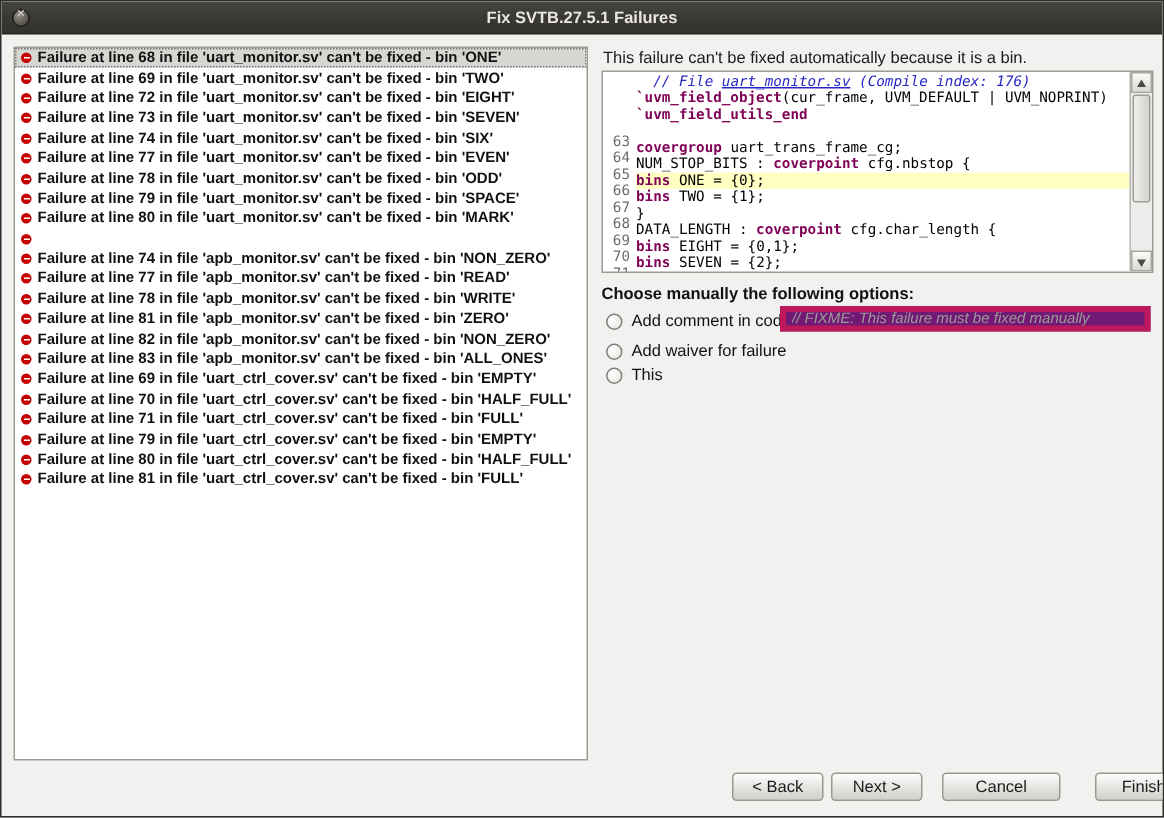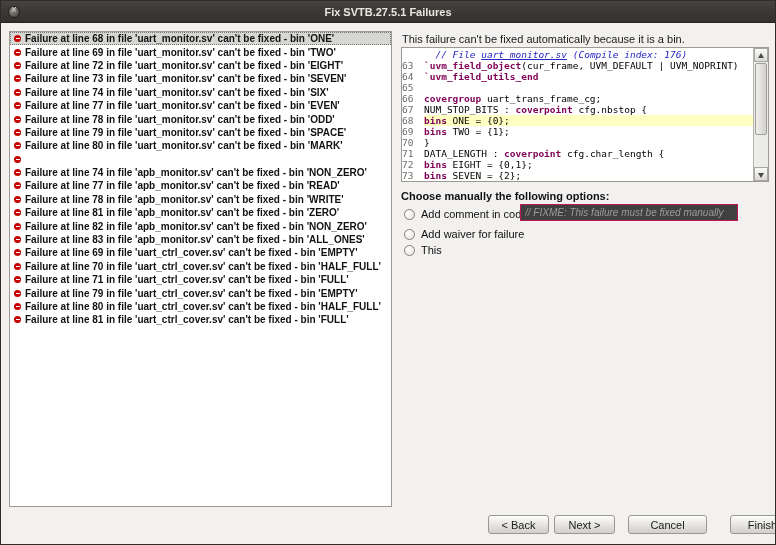--- a/index.html
+++ b/index.html
@@ -49,21 +49,21 @@
   .message { position:absolute; left:401px; top:32px; font-size:11px; color:#1a1a1a; }
   .code-panel {
     position:absolute; left:400px; top:46px; width:368px; height:135px;
     background:#fff; border:1px solid #9b9990;
   }
   .code-lines {
     position:absolute; left:0; top:1px; right:15px; bottom:0; overflow:hidden;
     font-family:"DejaVu Sans Mono", monospace; font-size:9.5px; line-height:11px; white-space:pre;
   }
   .code-line { display:flex; height:11px; }
-  .gutter { flex:none; width:22px; padding-right:4px; color:#6d6d6d; }
+  .gutter { flex:none; width:22px; text-align:right; padding-right:4px; color:#6d6d6d;margin-top:29px; }
   .code-text { flex:1; color:#000; }
   .code-line.hl .code-text { background:var(--line-highlight,#ffffc2); }
   .tk-kw { color:var(--keyword,#7f0055); font-weight:bold; }
   .tk-comment { color:var(--comment,#2626c4); font-style:italic; }
   .tk-link { text-decoration:underline; cursor:pointer; }
   .tk-plain { color:#000; }
   
   .v-scroll { position:absolute; right:0; top:0; bottom:0; width:15px; background:#ececea; border-left:1px solid #b8b6b1; }
   .sb-btn { position:absolute; left:0; width:14px; height:14px; background:linear-gradient(#fbfbfa,#dcdad6); border:1px solid #a9a7a1; cursor:pointer; }
   .sb-up { top:0; } .sb-down { bottom:0; }
@@ -73,22 +73,22 @@
   .sb-thumb { position:absolute; left:1px; top:15px; width:12px; height:72px; background:linear-gradient(90deg,#f0efed,#d3d1cd); border:1px solid #a09e98; border-radius:2px; cursor:pointer; }
   
   .options-label { position:absolute; left:400px; top:189px; font-size:11px; font-weight:bold; color:#111; }
   .option-row { position:absolute; left:403px; height:14px; display:flex; align-items:center; font-size:11px; color:#111; cursor:pointer; }
   .row1 { top:206px; } .row2 { top:226px; } .row3 { top:242px; }
   .radio {
     flex:none; width:11px; height:11px; border-radius:50%; margin-right:6px;
     border:1px solid #827f7a; background:radial-gradient(circle at 30% 30%, #ffffff, #e6e4e0);
   }
   .fixme-input {
-    position:absolute; left:519px; top:203px; width:218px; height:17px;
-    border:1px solid #be185d; background:#404040; color:#9c9b98;
+    position:absolute; left:519px; top:203px; width:247px; height:17px;
+    border:4px solid #be185d; background:#701a75; color:#9c9b98;
     font-style:italic; font-size:10px; font-family:"Liberation Sans", sans-serif; padding:0 4px;
   }
   
   .btn {
     position:absolute; top:514px; height:19px; font-size:11px; color:#1c1c1c;
     font-family:"Liberation Sans", sans-serif;
     background:linear-gradient(#fdfdfc, #dedcd8 70%, #d2d0cc);
     border:1px solid #9a988f; border-radius:3px; cursor:pointer; padding:0;
   }
   .btn-back   { left:487px; width:61px; }

